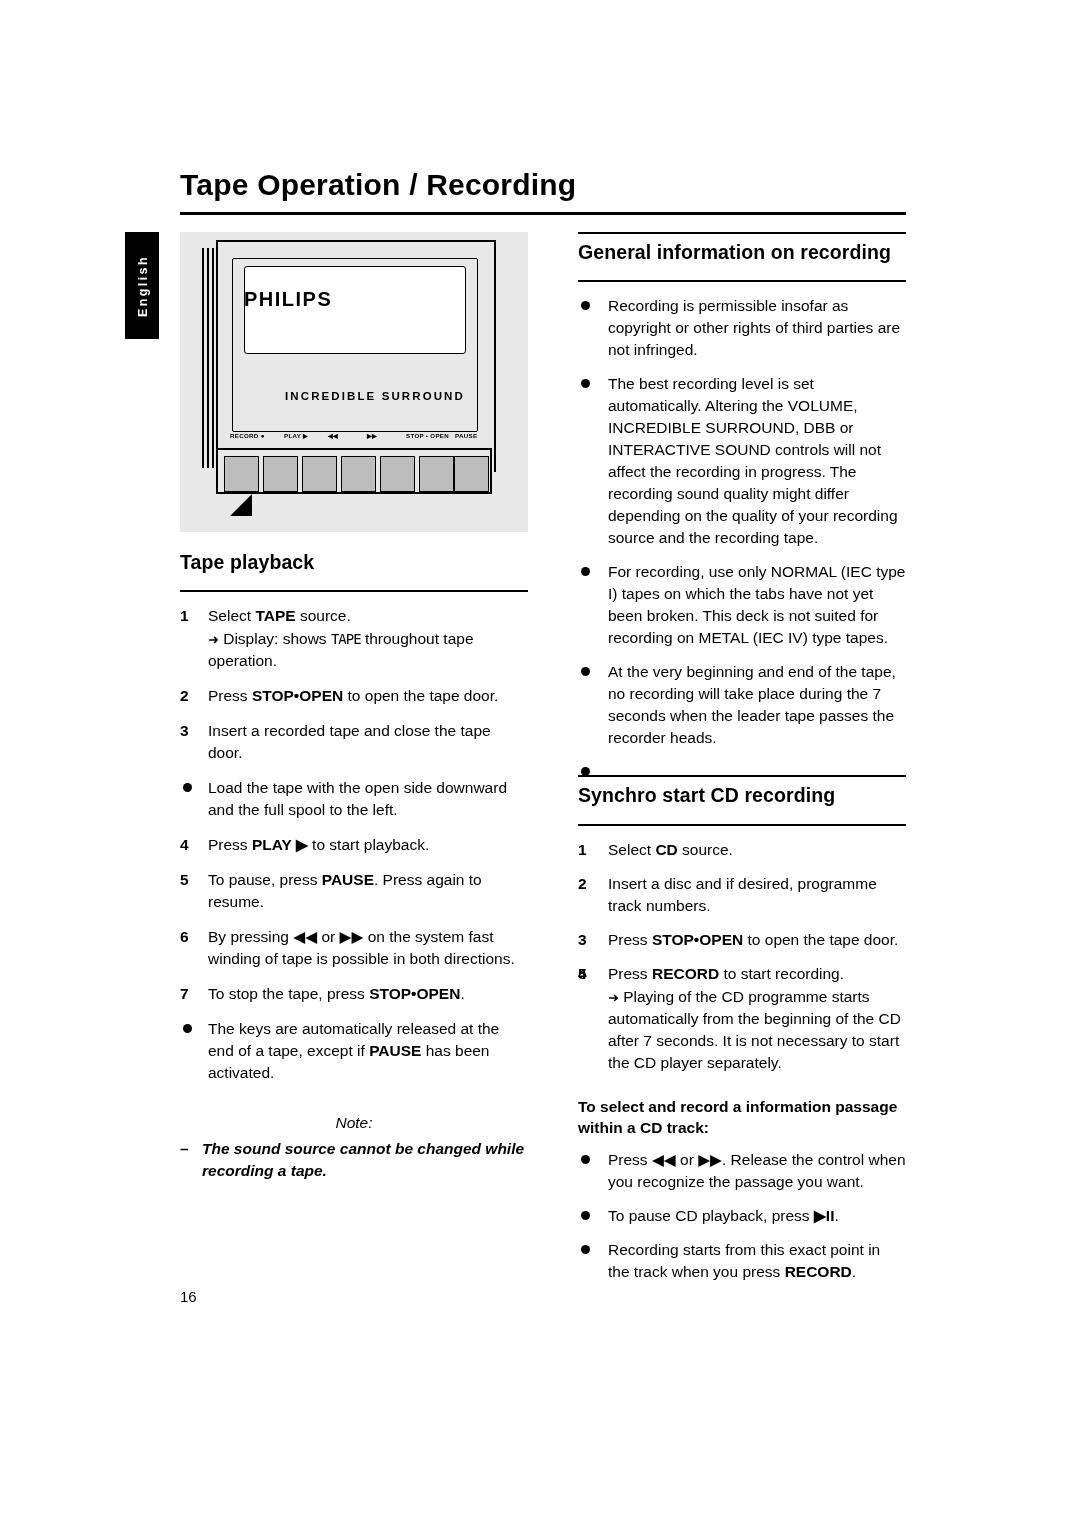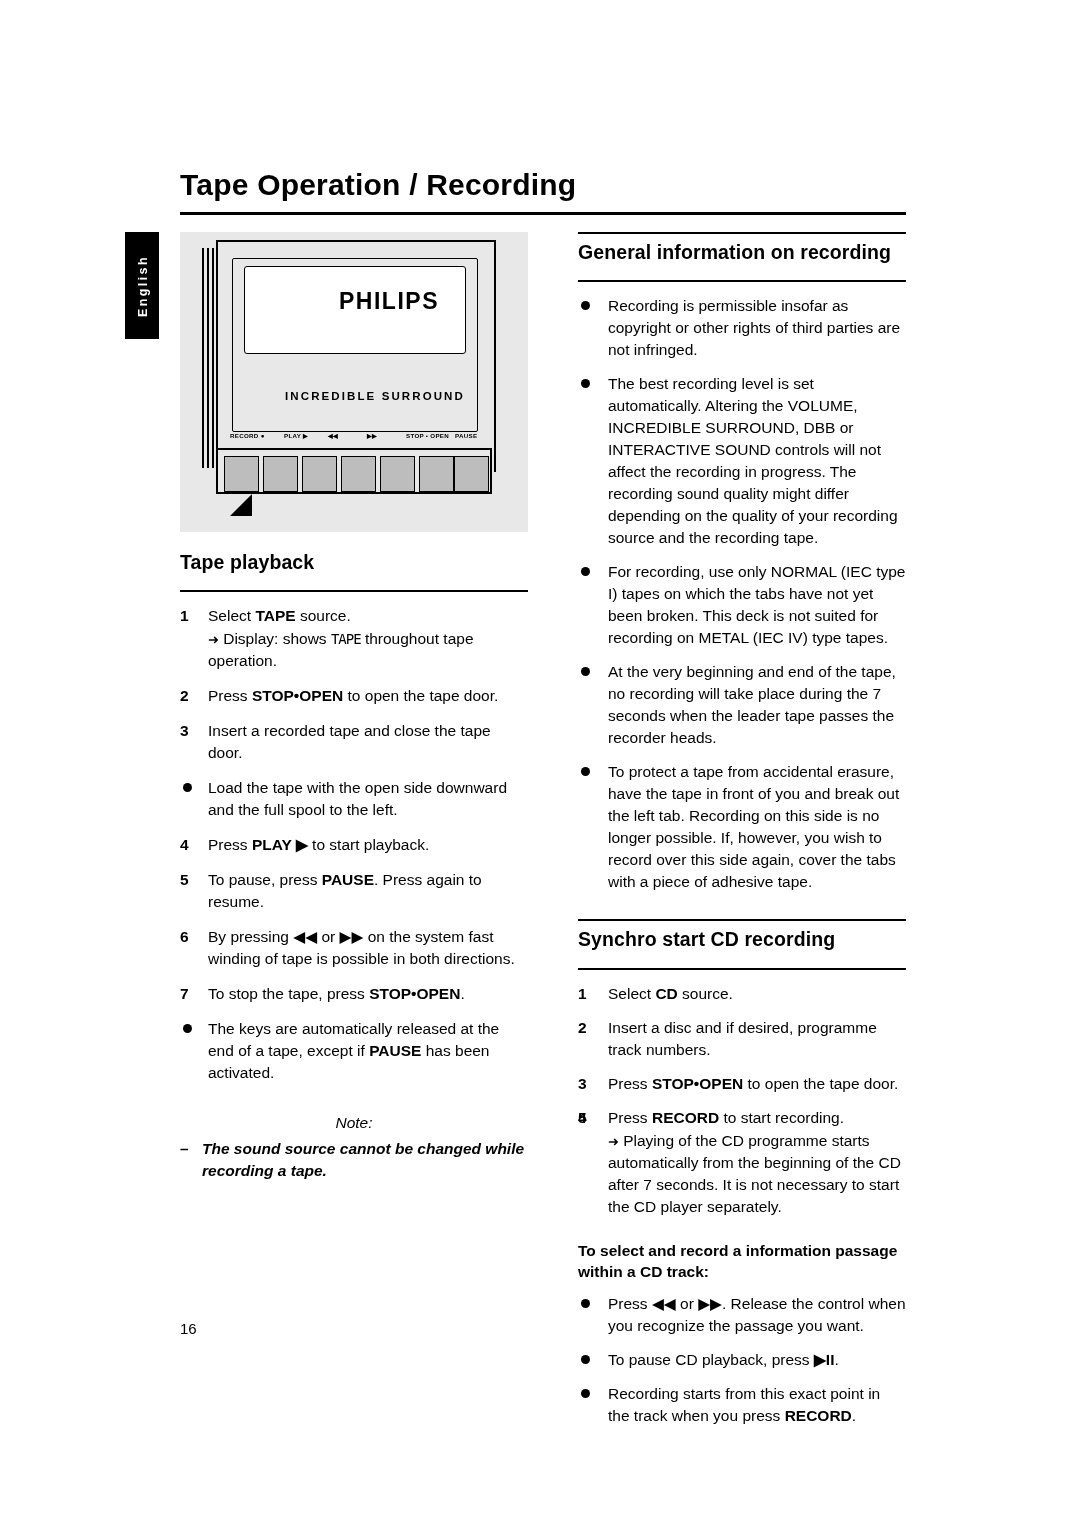--- a/index.html
+++ b/index.html
@@ -200,21 +200,21 @@
     font-size: 15.5px;
     font-weight: bold;
     line-height: 1.4;
     margin-top: 22px;
     margin-bottom: 10px;
     padding-left: 0;
   }
   .page-num {
     position: absolute;
     left: 180px;
-    top: 1320px;
+    top: 1288px;
     font-size: 15px;
   }
   
   .deck {
     position: absolute;
     left: 22px;
     top: 8px;
     width: 304px;
     height: 285px;
   }
@@ -239,22 +239,22 @@
     width: 220px; height: 86px;
     border: 1.5px solid #000;
     border-radius: 3px;
     background: #fff;
   }
   .philips-logo {
     position: absolute;
     left: 42px;
     top: 48px;
     width: 195px;
-    text-align: right;
-    font-size: 23px;
+    text-align: left;
+    font-size: 20px;
     font-weight: bold;
     letter-spacing: 1.5px;
   }
   .incredible {
     position: absolute;
     left: 30px;
     top: 150px;
     width: 286px;
     text-align: center;
     font-size: 11.5px;
@@ -443,21 +443,20 @@
     <div class="r-bullet">
       <span class="dot"></span>
       <span>For recording, use only NORMAL (IEC type I) tapes on which the tabs have not yet been broken. This deck is not suited for recording on METAL (IEC IV) type tapes.</span>
     </div>
     <div class="r-bullet">
       <span class="dot"></span>
       <span>At the very beginning and end of the tape, no recording will take place during the 7 seconds when the leader tape passes the recorder heads.</span>
     </div>
     <div class="r-bullet">
       <span class="dot"></span>
-      <span>To protect a tape from accidental erasure, have the tape in front of you and break out the left tab. Recording on this side is no longer possible. If, however, you wish to record over this side again, cover the tabs with a piece of adhesive tape.</span>
     </div>
 
     <div style="margin-top:26px">
       <div class="rule-top"></div>
       <div class="h2-wrap">
         <div class="h2">Synchro start CD recording</div>
       </div>
 
       <div class="r-step">
         <span class="num">1</span>

